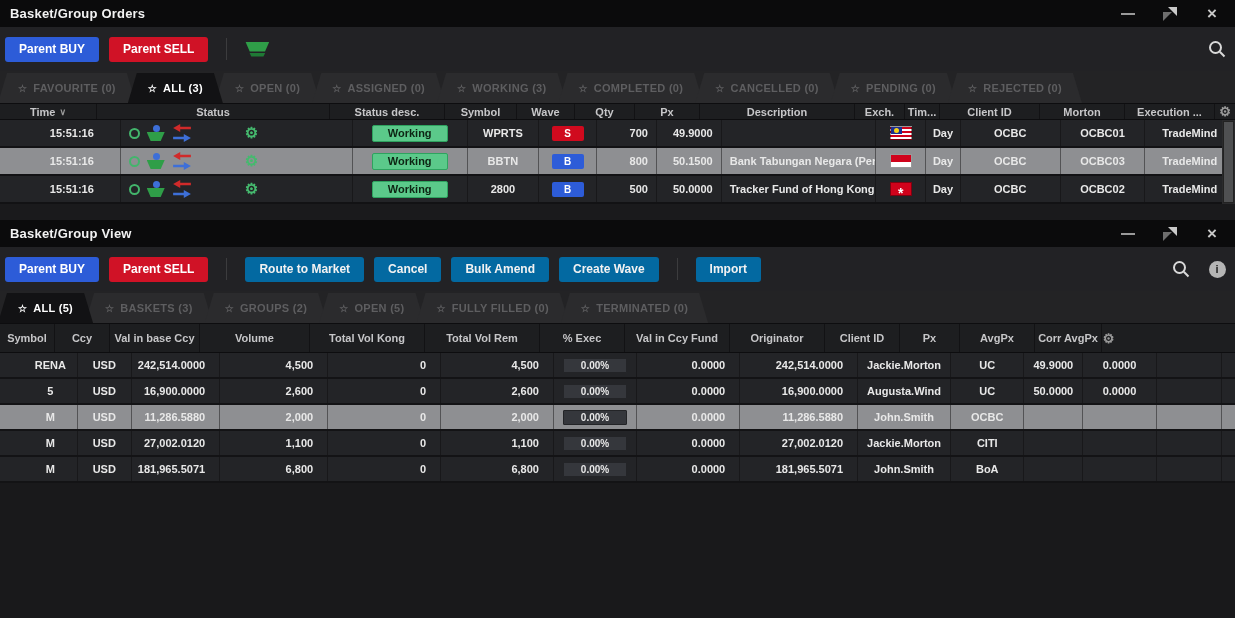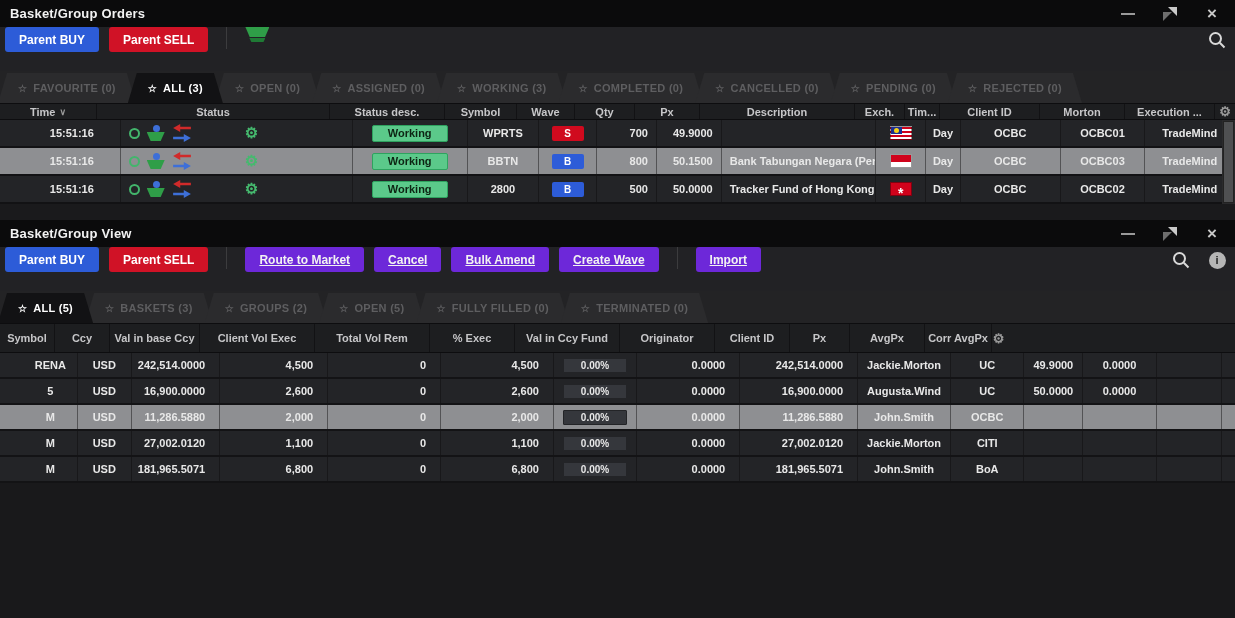--- a/index.html
+++ b/index.html
@@ -4,26 +4,26 @@
 <style>
   * { margin:0; padding:0; box-sizing:border-box; }
   html,body { width:1235px; height:618px; overflow:hidden; background:#19191b;
     font-family:"Liberation Sans", sans-serif; -webkit-font-smoothing:antialiased; }
   .titlebar { height:27px; background:#0b0b0c; display:flex; align-items:center;
     justify-content:space-between; padding:0 10px; }
   .titlebar .wtitle { color:#f2f2f2; font-size:13px; font-weight:700; letter-spacing:.2px; }
   .winctrls { display:flex; align-items:center; gap:16px; }
   .wc-min { width:14px; height:2px; background:#9a9a9a; }
   .wc-close { color:#c9c9c9; font-size:17px; font-weight:700; line-height:14px; }
-  .toolbar { height:44px; background:#222225; display:flex; padding:0 5px; gap:10px; }
+  .toolbar { height:44px; background:#222225; display:flex; align-items:center; padding:0 5px; gap:10px; }
   .btn { height:25px; border:none; border-radius:3px; color:#fff; font-weight:700;
     font-size:12px; padding:0 14px; font-family:"Liberation Sans",sans-serif; cursor:pointer; }
   .btn-buy { background:#2d5cd8; }
   .btn-sell { background:#d01226; }
-  .btn-gray { background:#6d28d9; color:#f2f2f2;text-decoration:underline; }
+  .btn-gray { background:#0369a1; color:#f2f2f2; }
   .tb-divider { width:1px; height:22px; background:#3c3c3e; margin:0 8px; }
   .basket-lg { width:24px; height:15px; position:relative; }
   .basket-lg .top { position:absolute; top:0; left:0; right:0; height:10px; background:#2f9e48;
     clip-path:polygon(0 0,100% 0,82% 100%,18% 100%); }
   .basket-lg .base { position:absolute; bottom:0; left:4px; right:4px; height:4px; background:#1f7a35;
     clip-path:polygon(0 0,100% 0,88% 100%,12% 100%); }
   .basket-id { color:#e8e8e8; font-size:12px; font-weight:700; letter-spacing:.2px; }
   .toolbar .spacer { flex:1; }
   .icon-btn { display:flex; align-items:center; justify-content:center; width:26px; height:26px; }
   .info-circle { width:17px; height:17px; border-radius:50%; background:#b5b5b5; color:#232323;
@@ -375,21 +375,22 @@
     <span class="tab">
         <span class="star">☆</span>
         <span>TERMINATED (0)</span>
       </span>
   </div>
 
   <div class="grid-head" style="height:30px;">
     <span class="hc b-sym">Symbol</span>
     <span class="hc b-ccy">Ccy</span>
     <span class="hc b-vbase">Val in base Ccy</span>
-    <span class="hc b-texec">Client Vol Exec</span>
+    <span class="hc b-vol">Volume</span>
+    <span class="hc b-texec">Total Vol Kong</span>
     <span class="hc b-trem">Total Vol Rem</span>
     <span class="hc b-pct">% Exec</span>
     <span class="hc b-vexec">Val in Ccy Fund</span>
     <span class="hc b-orig">Originator</span>
     <span class="hc b-client">Client ID</span>
     <span class="hc b-px">Px</span>
     <span class="hc b-avg">AvgPx</span>
     <span class="hc b-corr">Corr AvgPx</span>
     <span class="hc b-set gear">⚙</span>
   </div>

